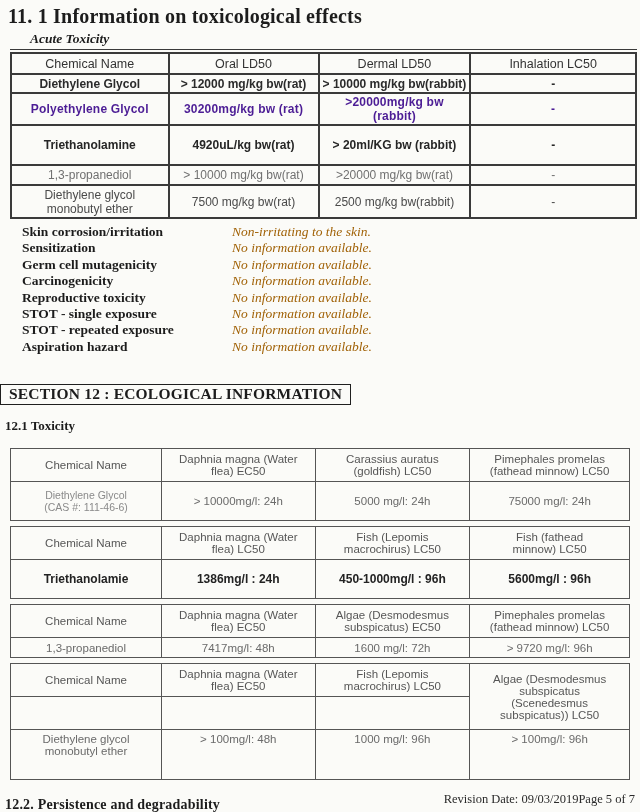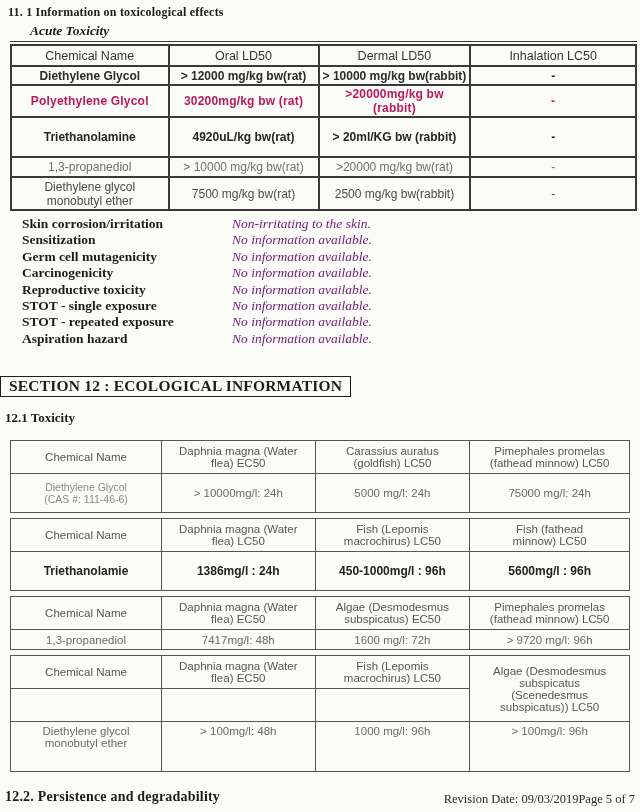--- a/index.html
+++ b/index.html
@@ -7,40 +7,40 @@
     width:640px;height:812px;
     background:#fbfbf8;
     font-family:"Liberation Serif", serif;
     color:#1c1c1c;
     position:relative;
     overflow:hidden;
   }
   .preline{white-space:pre-line;}
 
   
-  .h11{font-size:12px;font-weight:bold;margin:5px 0 3px 8px;letter-spacing:.2px;}
+  .h11{font-size:20px;font-weight:bold;margin:5px 0 3px 8px;letter-spacing:.2px;}
   .acute-title{font-size:13.5px;font-weight:bold;font-style:italic;margin:0 0 2px 30px;}
 
   
   .acute-wrap{margin-left:10px;width:627px;border-top:1.5px solid #3a3a3a;padding-top:2px;}
   table{border-collapse:collapse;}
   .acute{width:100%;font-family:"Liberation Sans", sans-serif;font-size:12px;}
   .acute th,.acute td{border:2px solid #3a3a3a;text-align:center;padding:1px 3px;vertical-align:middle;}
   .acute th{font-weight:400;font-size:12.5px;color:#333;height:17px;}
   .r-dg{height:19px;font-weight:bold;color:#2b2b2b;}
-  .r-pg{height:32px;font-weight:bold;color:#be185d;letter-spacing:.2px;}
+  .r-pg{height:32px;font-weight:bold;color:#4c1d95;letter-spacing:.2px;}
   .r-tea{height:40px;font-weight:bold;color:#262626;}
   .r-pd{height:20px;color:#707070;}
   .r-dgme{height:33px;color:#4a4a4a;}
 
   
   .props{margin:5px 0 0 22px;font-size:13.5px;}
   .prop-row{display:flex;line-height:16.4px;}
   .prop-label{width:210px;font-weight:bold;flex:none;}
-  .prop-value{font-style:italic;color:#701a75;}
+  .prop-value{font-style:italic;color:#a16207;}
 
   
   .sec12-box{display:inline-block;border:1.5px solid #1f1f1f;margin:29px 0 0 0;padding:0 8px 1px 8px;font-size:15.5px;font-weight:bold;letter-spacing:.2px;}
   .sub121{font-size:13px;font-weight:bold;margin:13px 0 14px 5px;}
 
   
   .eco{width:620px;margin:0 0 5px 10px;font-family:"Liberation Sans", sans-serif;font-size:11.5px;color:#6a6a6a;}
   .eco th,.eco td{border:1.5px solid #555;text-align:center;padding:2px 4px;vertical-align:middle;}
   .eco th{font-weight:400;color:#565656;height:28px;}
   .eco td{height:34px;}

